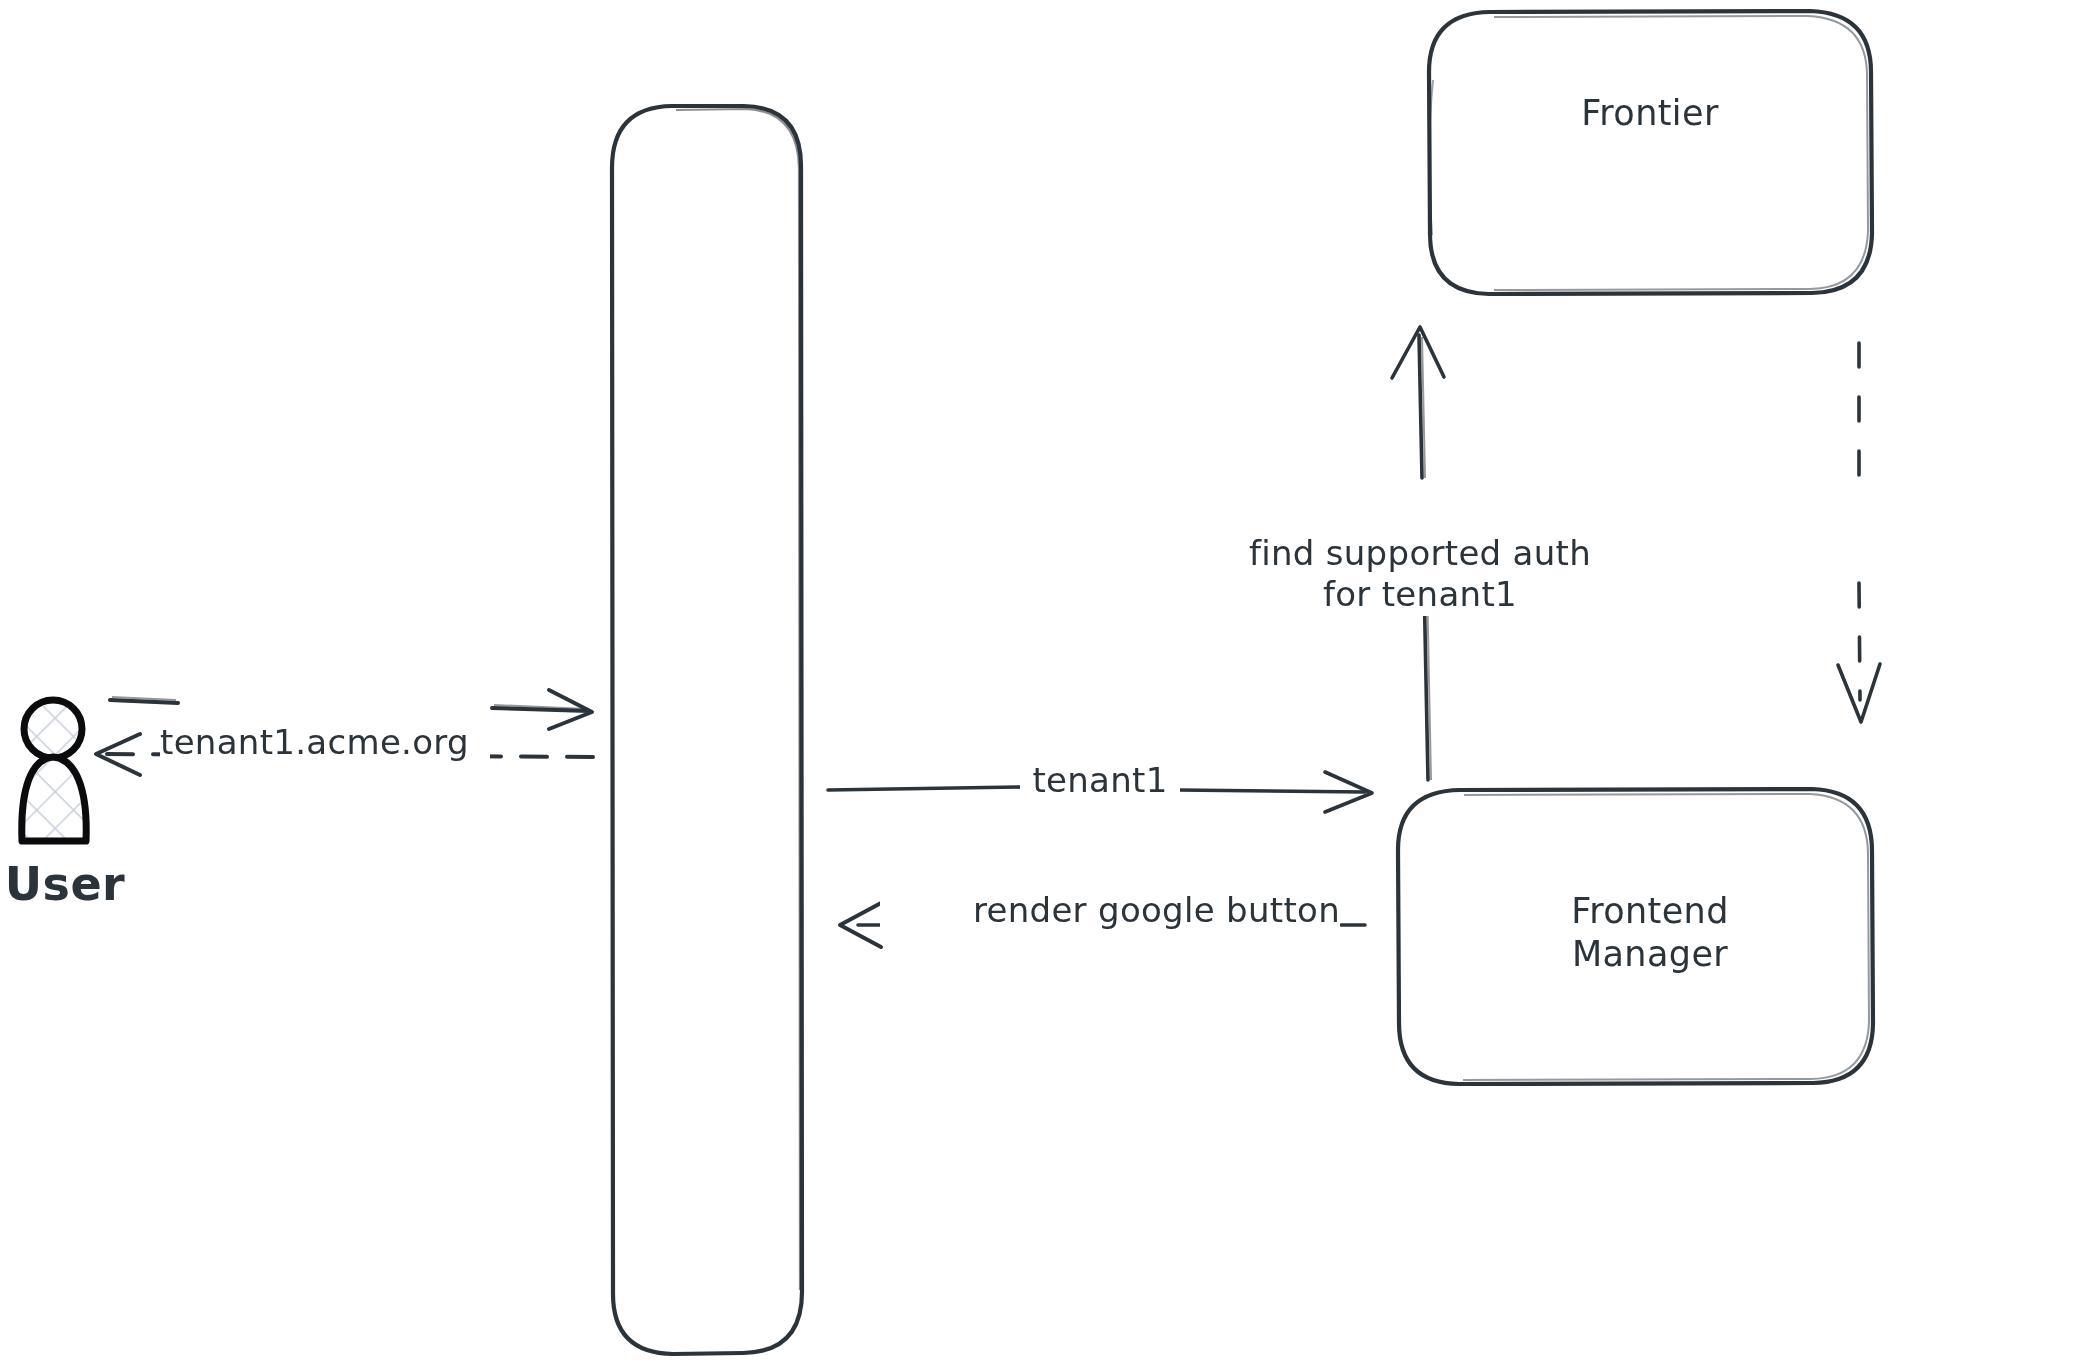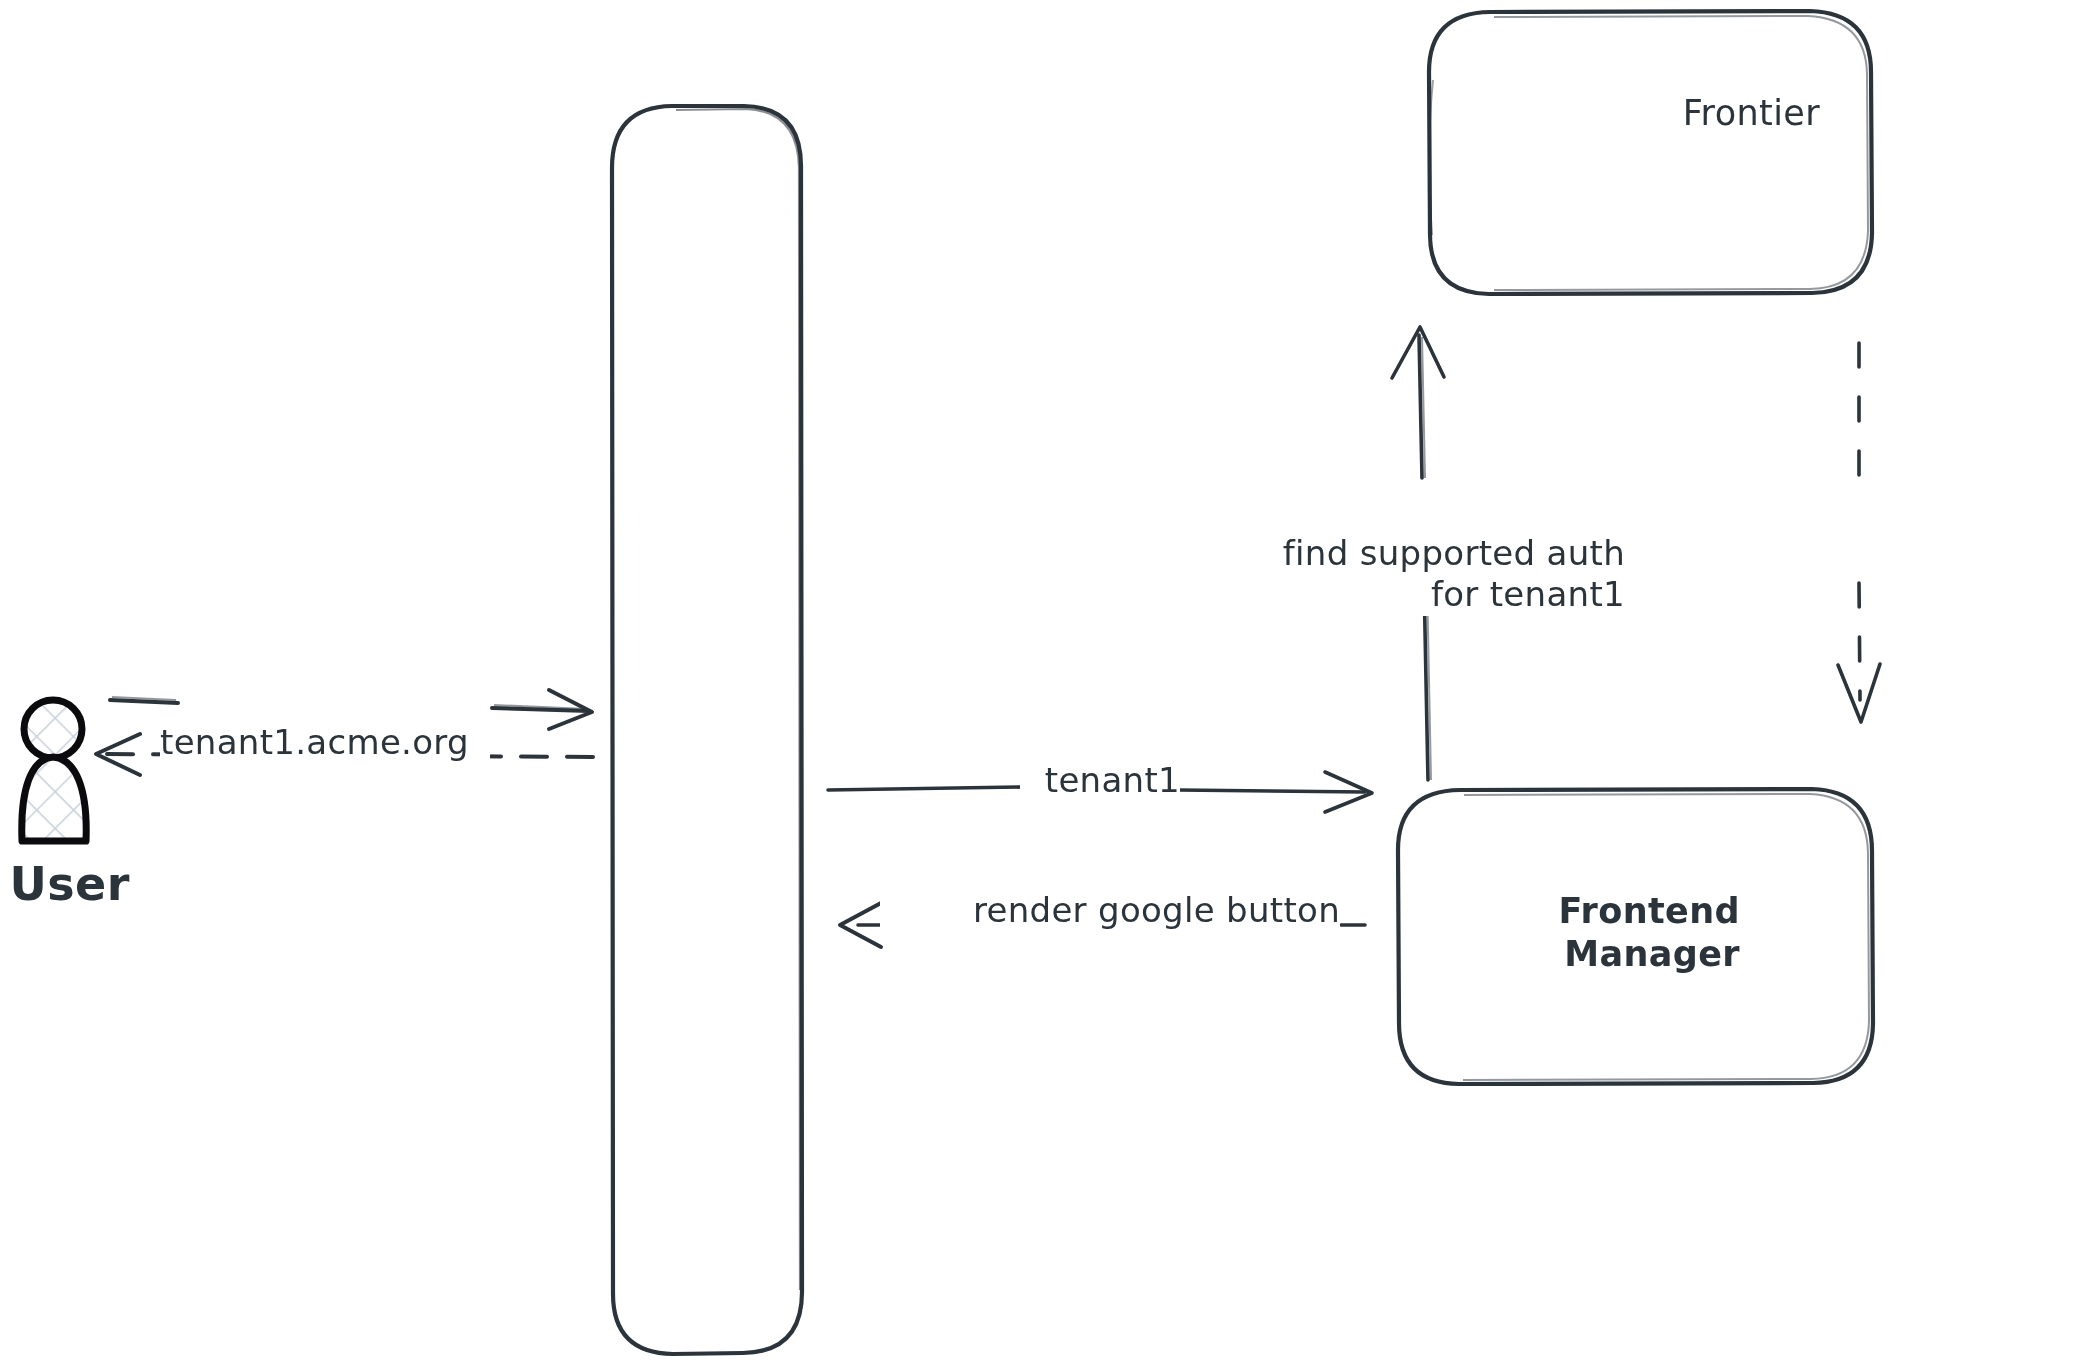--- a/index.html
+++ b/index.html
@@ -24,40 +24,40 @@
     top: 0;
     width: 2083px;
     height: 1372px;
   }
   .node-label,
   .edge-label,
   .actor-label {
     position: absolute;
     color: #2b333b;
     font-family: "DejaVu Sans", sans-serif;
-    text-align: right;
+    text-align: center;
     line-height: 1.22;
     white-space: pre-line;
     user-select: none;
   }
   .node-label {
     font-size: 35px;
     letter-spacing: 0.4px;
   }
   .edge-label {
     font-size: 34px;
     letter-spacing: 0.3px;
   }
   .actor-label {
     font-size: 46px;
     font-weight: 600;
     letter-spacing: 0.5px;
   }
   .lbl-frontier   { left: 1480px; top: 92px;  width: 340px; }
-  .lbl-frontend   { left: 1400px; top: 890px; width: 340px; font-weight: bold; }
+  .lbl-frontend   { left: 1480px; top: 890px; width: 340px; }
   .lbl-loadbal    { left: 617px;  top: 680px; width: 185px; }
   .lbl-user       { left: 0px;    top: 856px; width: 130px; }
   .lbl-tenant-url { left: 160px;  top: 686px; width: 330px; text-align: left; background:#fff;margin-top:36px; }
   .lbl-tenant1    { left: 1020px; top: 760px; width: 160px; background:#fff; }
   .lbl-render     { left: 880px;  top: 890px; width: 460px; background:#fff; text-align:right;}
   .lbl-findauth   { left: 1215px; top: 485px; width: 410px; background:#fff;margin-top:48px; }
   .lbl-returnglg  { left: 1660px; top: 485px; width: 420px; background:#fff; }
 </style>
 </head>
 <body>

